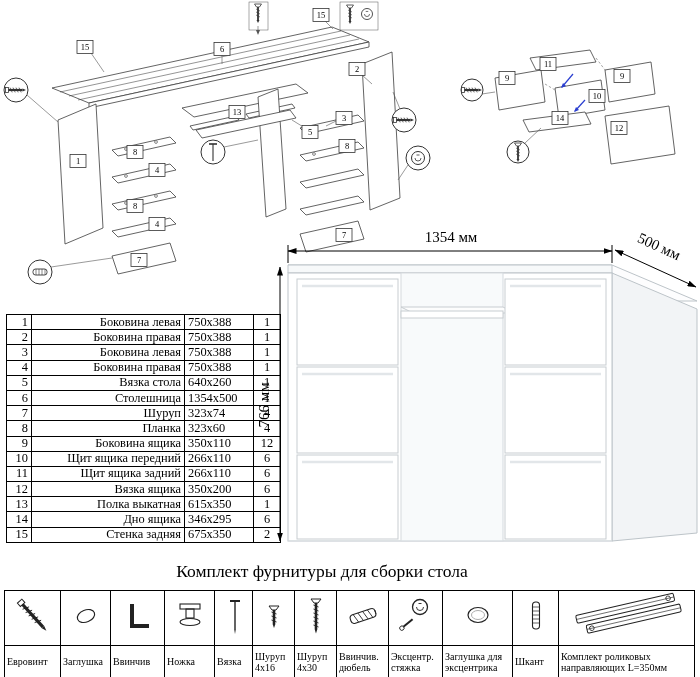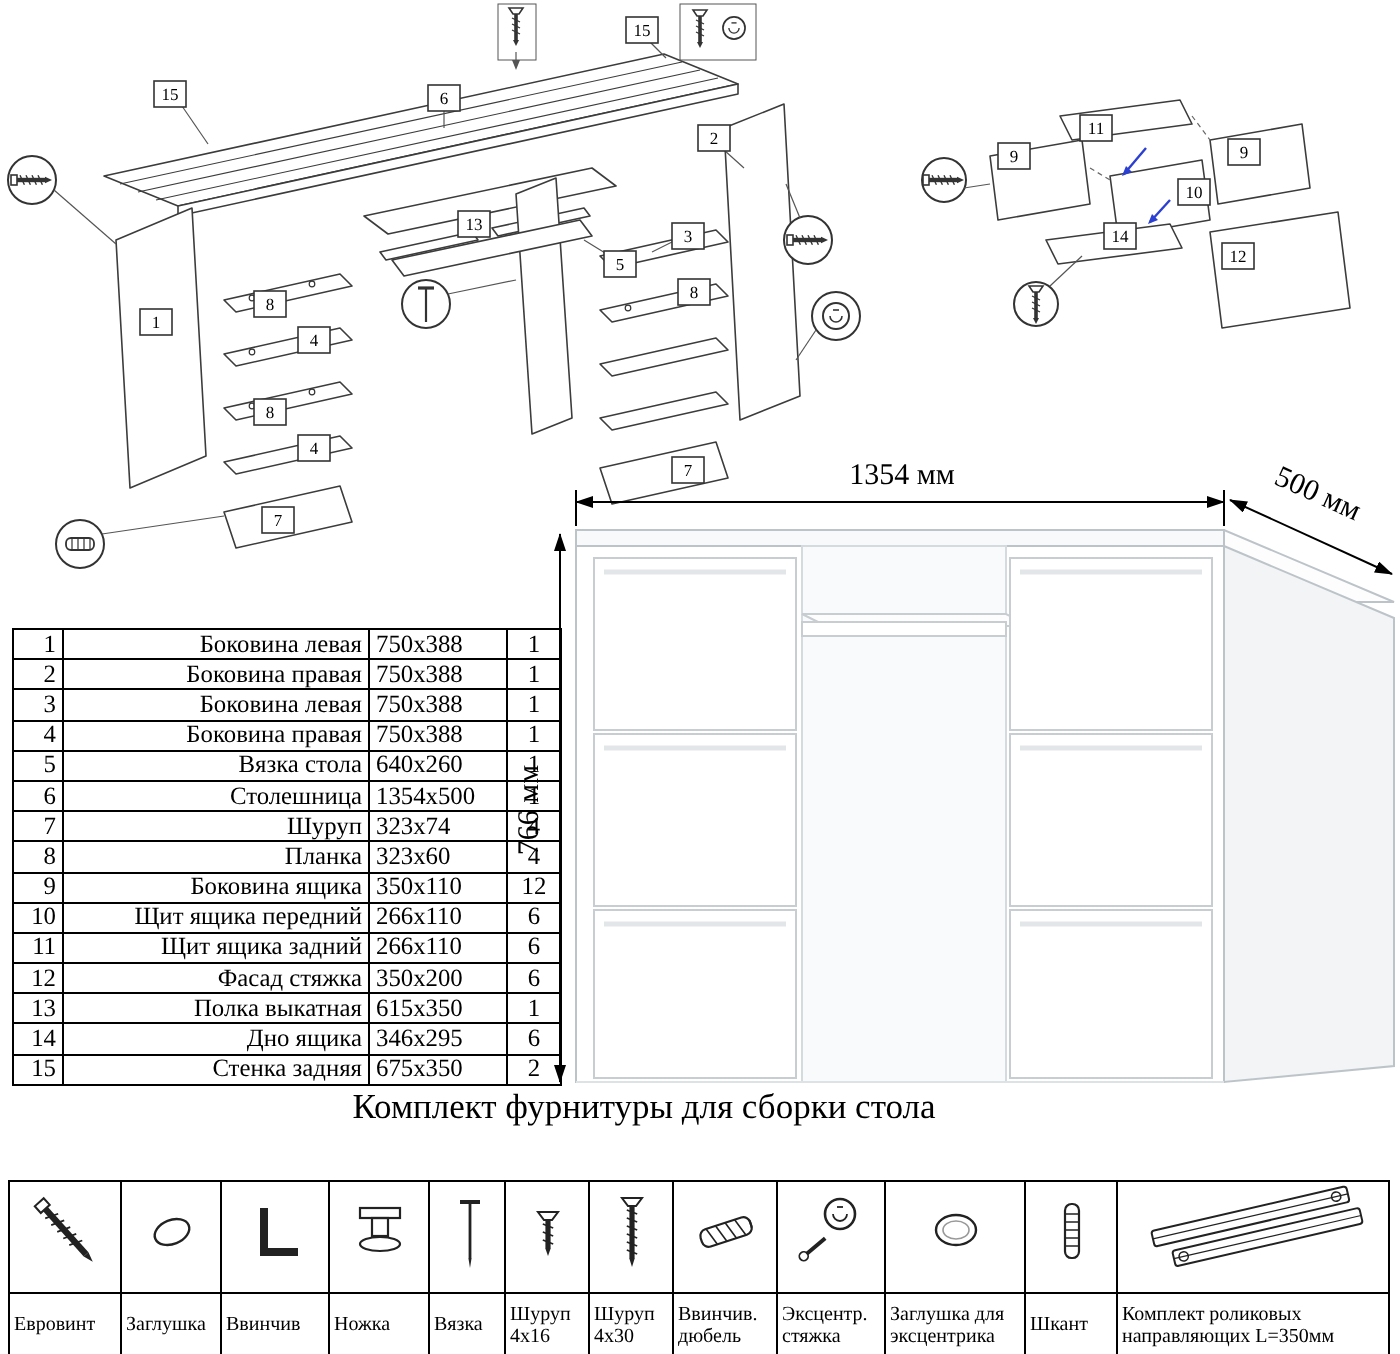--- a/index.html
+++ b/index.html
@@ -444,21 +444,21 @@
           <td class="pc3">6</td>
         </tr>
         <tr>
           <td class="pc0">11</td>
           <td class="pc1">Щит ящика задний</td>
           <td class="pc2">266x110</td>
           <td class="pc3">6</td>
         </tr>
         <tr>
           <td class="pc0">12</td>
-          <td class="pc1">Фасад стяжка</td>
+          <td class="pc1">Вязка ящика</td>
           <td class="pc2">350x200</td>
           <td class="pc3">6</td>
         </tr>
         <tr>
           <td class="pc0">13</td>
           <td class="pc1">Полка выкатная</td>
           <td class="pc2">615x350</td>
           <td class="pc3">1</td>
         </tr>
         <tr>
@@ -469,21 +469,21 @@
         </tr>
         <tr>
           <td class="pc0">15</td>
           <td class="pc1">Стенка задняя</td>
           <td class="pc2">675x350</td>
           <td class="pc3">2</td>
         </tr>
       </tbody>
   </table>
 
-  <div class="hw-title abs" style="left:0;top:543px;width:644px">Комплект фурнитуры для сборки стола</div>
+  <div class="hw-title abs" style="left:0;top:561px;width:644px">Комплект фурнитуры для сборки стола</div>
 
   <table class="hw abs" style="left:4px;top:566px">
     <colgroup>
       <col style="width:56px">
         <col style="width:50px">
         <col style="width:54px">
         <col style="width:50px">
       <col style="width:38px">
         <col style="width:42px">
         <col style="width:42px">

